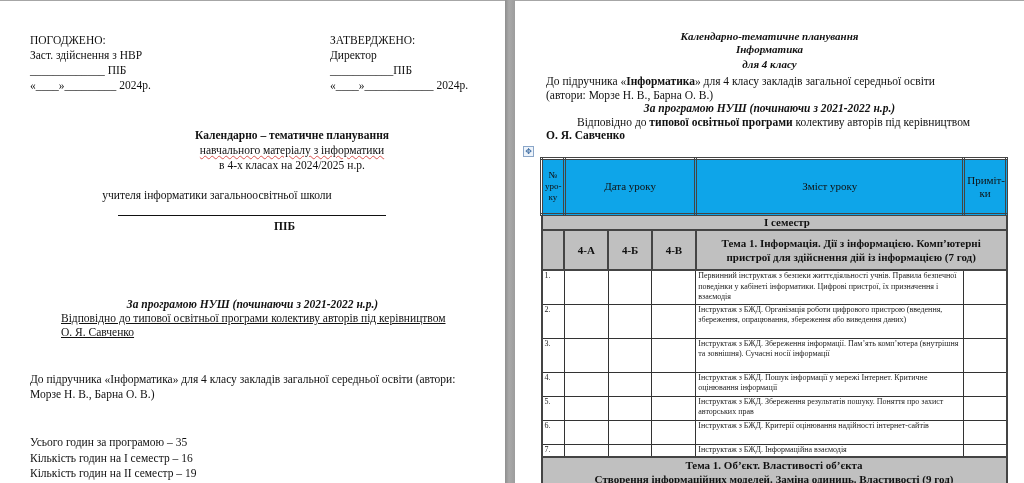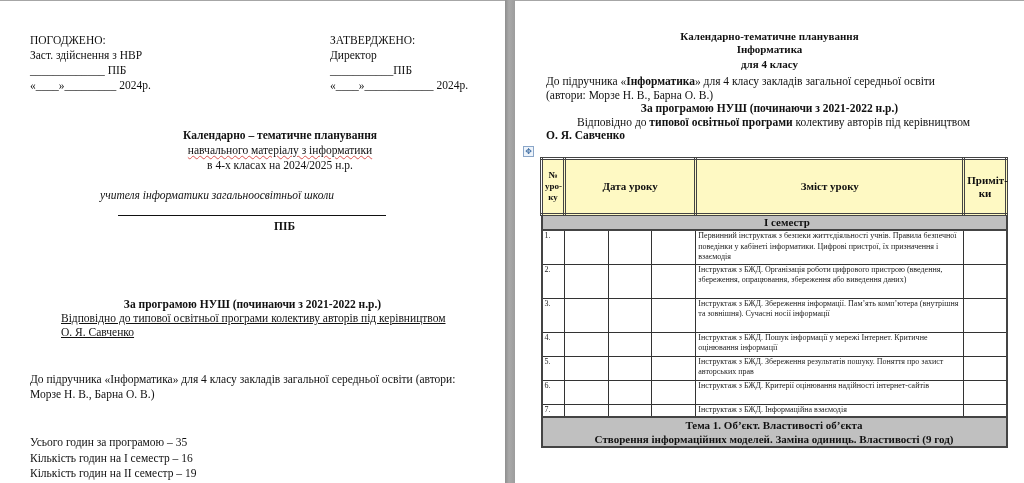--- a/index.html
+++ b/index.html
@@ -15,32 +15,32 @@
   #page-left { left:0; width:505px; height:482px; }
   #page-right { left:515px; width:509px; height:482px; }
   .gap-shade { position:absolute; left:505px; top:0; width:10px; height:483px;
     background:linear-gradient(to right,#8e8e8e,#a9a9a9 40%,#9c9c9c); }
 
   .abs { position:absolute; }
   .t12 { font-size:11.5px; line-height:15px; }
   .sq { text-decoration:underline; text-decoration-style:wavy; text-decoration-color:#d9534f; text-decoration-thickness:1px; }
   .ul { text-decoration:underline; }
   .bold { font-weight:bold; }
-  .ital { }
+  .ital { font-style:italic; }
   .center { text-align:center; }
 
   
   .approve-block div { white-space:nowrap; }
   #hline { position:absolute; left:118px; top:214px; width:268px; border-top:1px solid #111; }
 
   
   .move-handle { position:absolute; left:8px; top:145px; width:9px; height:9px; border:1px solid #8aa6c8; background:#eef4fb; font-size:8px; line-height:9px; text-align:center; color:#3b6aa0; }
   table.plan { position:absolute; left:25px; top:156px; width:468px; border-collapse:collapse; border:2px solid #444; table-layout:fixed; }
   table.plan td { border:1px solid #333; padding:0 2px; vertical-align:top; font-size:8px; line-height:10.5px; }
-  table.plan tr.hdr td { background:#fef9c3; font-weight:bold; font-size:11px; line-height:13px; text-align:center; vertical-align:middle; border:3px double #444; }
+  table.plan tr.hdr td { background:#0ea5e9; font-weight:normal; font-size:11px; line-height:13px; text-align:center; vertical-align:middle; border:3px double #444; }
   table.plan tr.sem td { background:#c0c0c0; font-weight:bold; font-size:11px; line-height:13px; text-align:center; border:2px solid #444;padding-left:28px; }
   table.plan tr.topic td { background:#c0c0c0; font-weight:bold; font-size:11px; line-height:14px; text-align:center; vertical-align:middle; border:2px solid #444; }
   table.plan tr.row td { background:#fff; font-size:8px; color:#222; }
   table.plan tr.topic2 td { background:#c0c0c0; font-weight:bold; font-size:11px; line-height:14px; text-align:center; border:2px solid #444; }
 </style>
 </head>
 <body>
 
 <div class="gap-shade"></div>
 
@@ -51,26 +51,26 @@
     <div>_____________ ПІБ</div>
     <div>«____»_________ 2024р.</div>
   </div>
   <div class="abs approve-block t12" style="left:330px; top:32px;">
     <div>ЗАТВЕРДЖЕНО:</div>
     <div>Директор</div>
     <div>___________ПІБ</div>
     <div>«____»____________ 2024р.</div>
   </div>
 
-  <div class="abs center t12" style="left:0; width:560px; top:127px;">
+  <div class="abs center t12" style="left:12px; width:560px; top:127px;">
     <div class="bold">Календарно – тематичне планування</div>
     <div class="sq">навчального матеріалу з інформатики</div>
     <div>в 4-х класах на 2024/2025 н.р.</div>
   </div>
-  <div class="abs center t12" style="left:0; width:434px; top:187px;font-style:italic;">учителя інформатики загальноосвітньої школи</div>
+  <div class="abs center t12" style="left:0; width:434px; top:187px;">учителя інформатики загальноосвітньої школи</div>
   <div id="hline"></div>
   <div class="abs center t12 bold" style="left:0; width:569px; top:218px;">ПІБ</div>
 
   <div class="abs center t12 bold ital" style="left:0; width:505px; top:296px;">За програмою НУШ (починаючи з 2021-2022 н.р.)</div>
   <div class="abs t12 ul" style="left:61px; top:310px; white-space:nowrap;">Відповідно до типової освітньої програми колективу авторів під керівництвом</div>
   <div class="abs t12 ul" style="left:61px; top:324px; white-space:nowrap;">О. Я. Савченко</div>
 
   <div class="abs t12" style="left:30px; top:371px; white-space:nowrap;">До підручника «Інформатика» для 4 класу закладів загальної середньої освіти (автори:</div>
   <div class="abs t12" style="left:30px; top:386px; white-space:nowrap;">Морзе Н. В., Барна О. В.)</div>
 
@@ -108,20 +108,27 @@
     </colgroup>
     <tbody>
         <tr class="hdr" style="height:56px;">
       <td style="font-size:9px; line-height:11px;">№ уро-ку</td>
       <td colspan="3">Дата уроку</td>
       <td>Зміст уроку</td>
       <td>Приміт-ки</td>
     </tr>
     <tr class="sem">
       <td colspan="6">І семестр</td>
+    </tr>
+    <tr class="topic" style="height:40px;">
+      <td></td>
+      <td>4-А</td>
+      <td>4-Б</td>
+      <td>4-В</td>
+      <td colspan="2">Тема 1. Інформація. Дії з інформацією. Комп’ютерні пристрої для здійснення дій із інформацією (7 год)</td>
     </tr>
     <tr class="row" style="height:34px;">
       <td>1.</td>
       <td></td>
           <td></td>
           <td></td>
       <td>Первинний інструктаж з безпеки життєдіяльності учнів. Правила безпечної поведінки у кабінеті інформатики. Цифрові пристрої, їх призначення і взаємодія</td>
       <td></td>
     </tr>
     <tr class="row" style="height:34px;">

